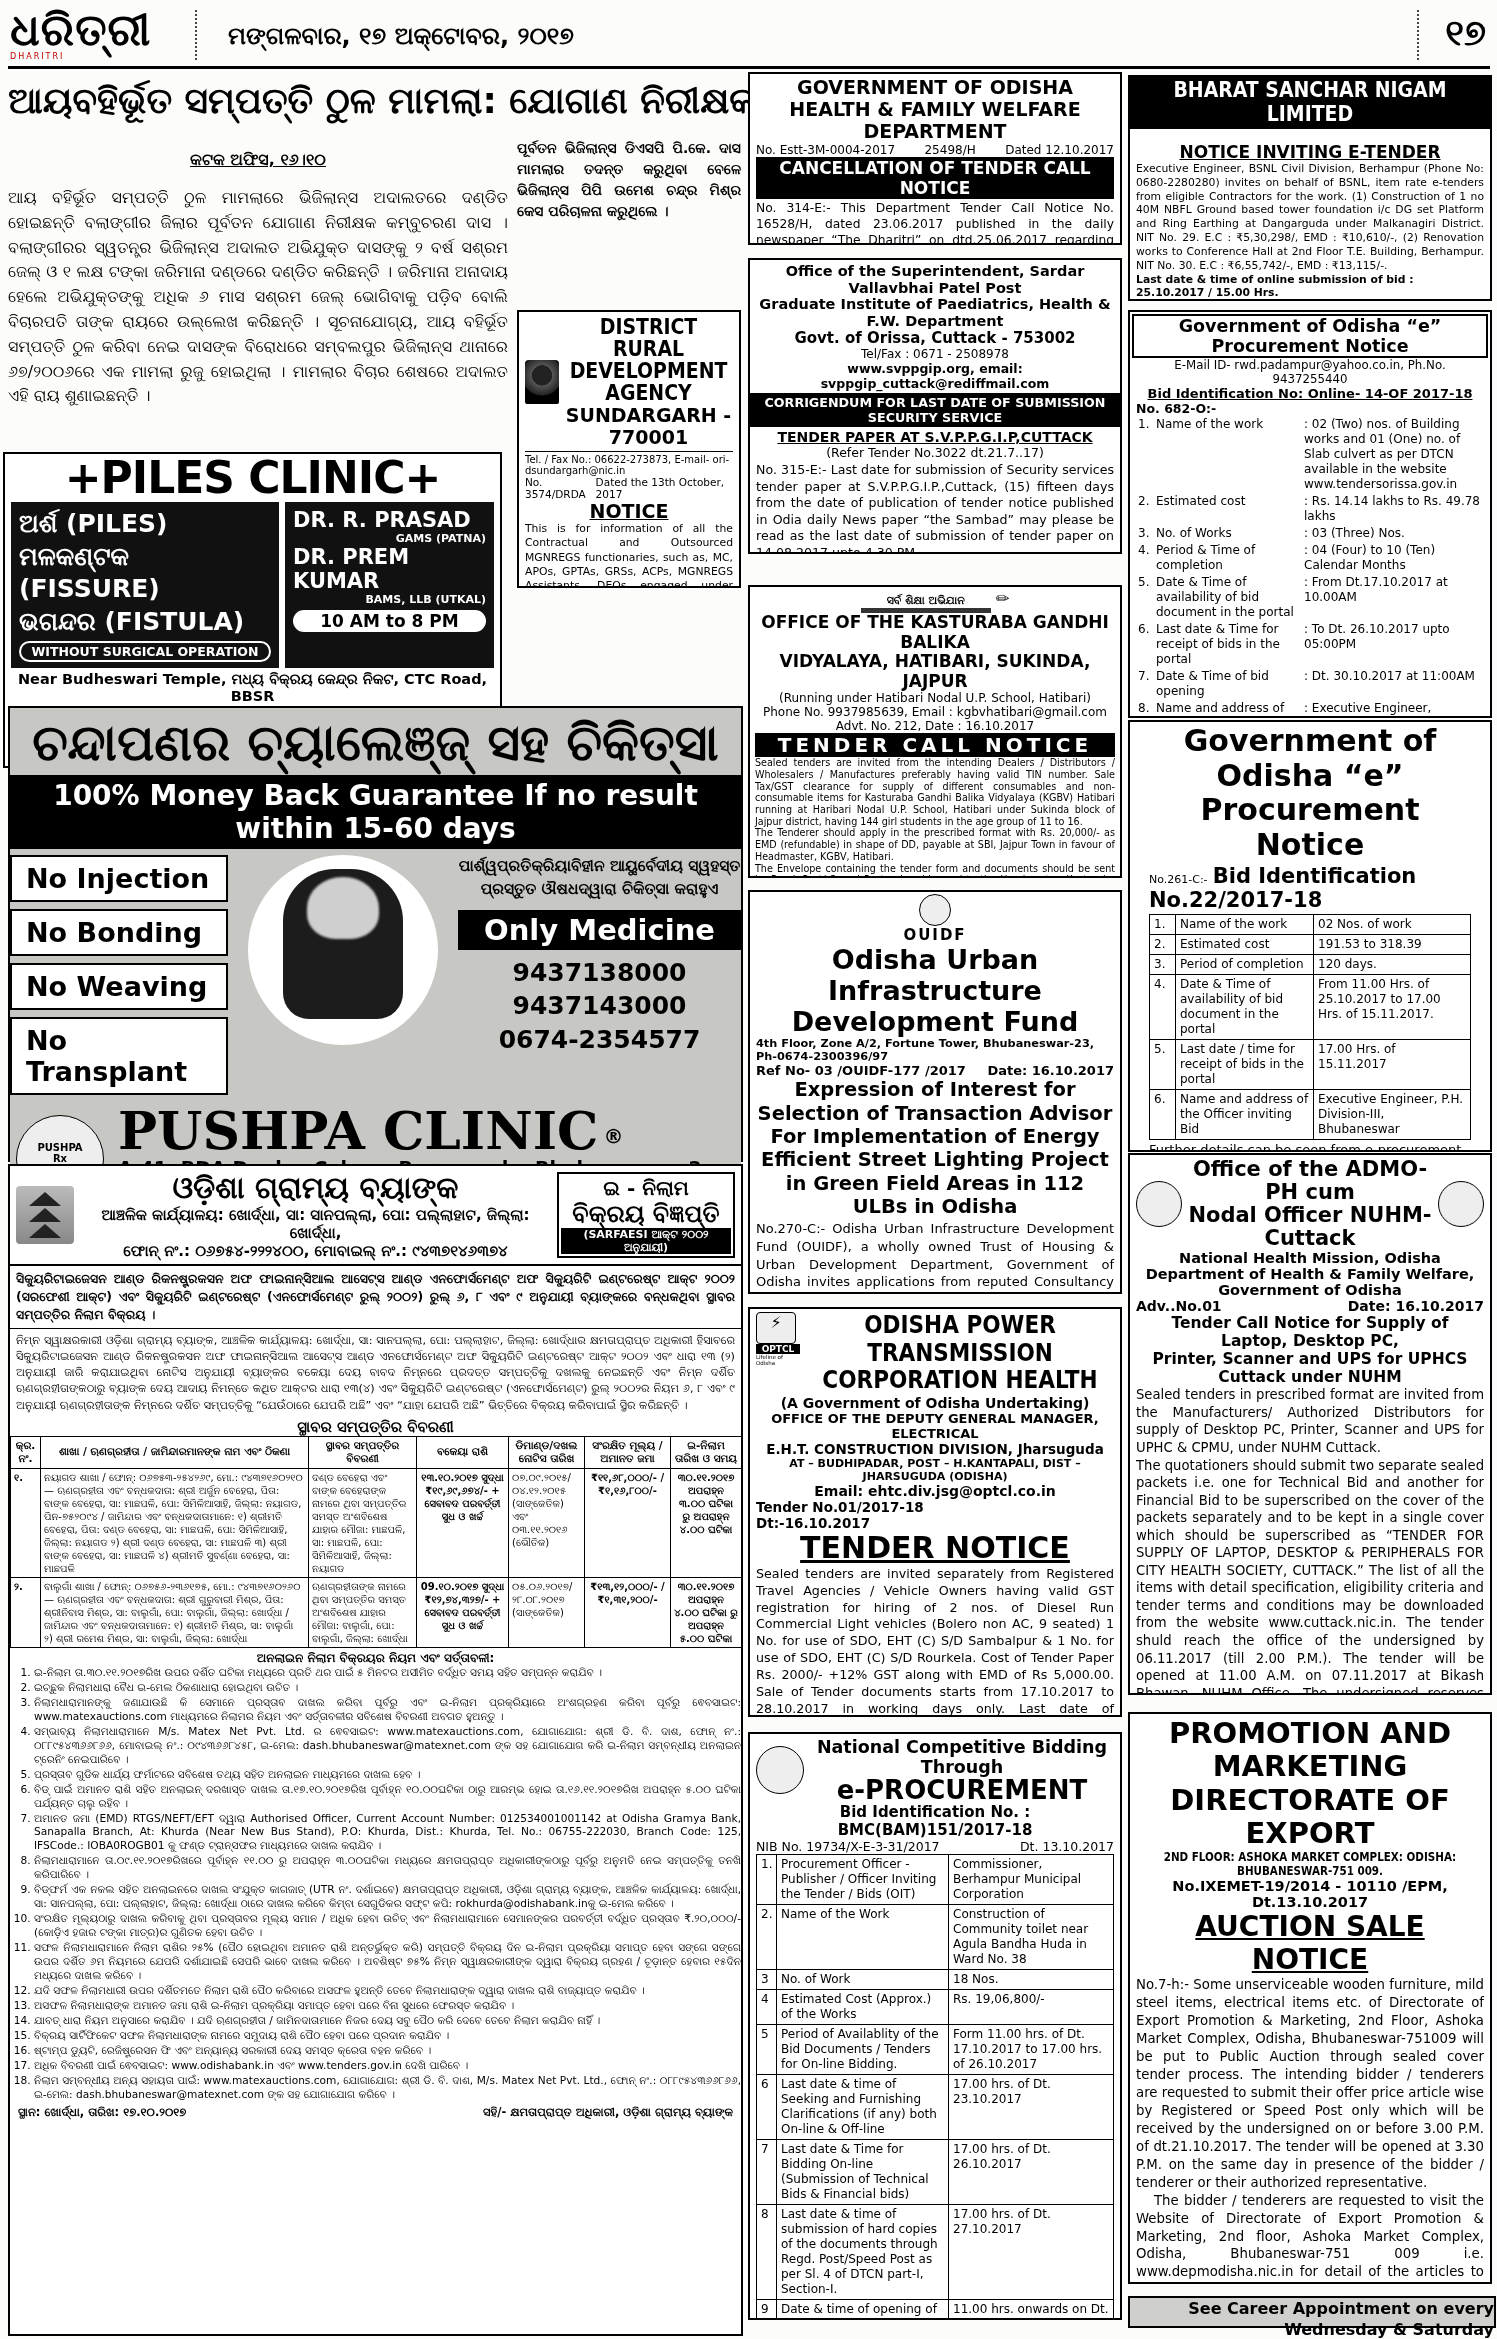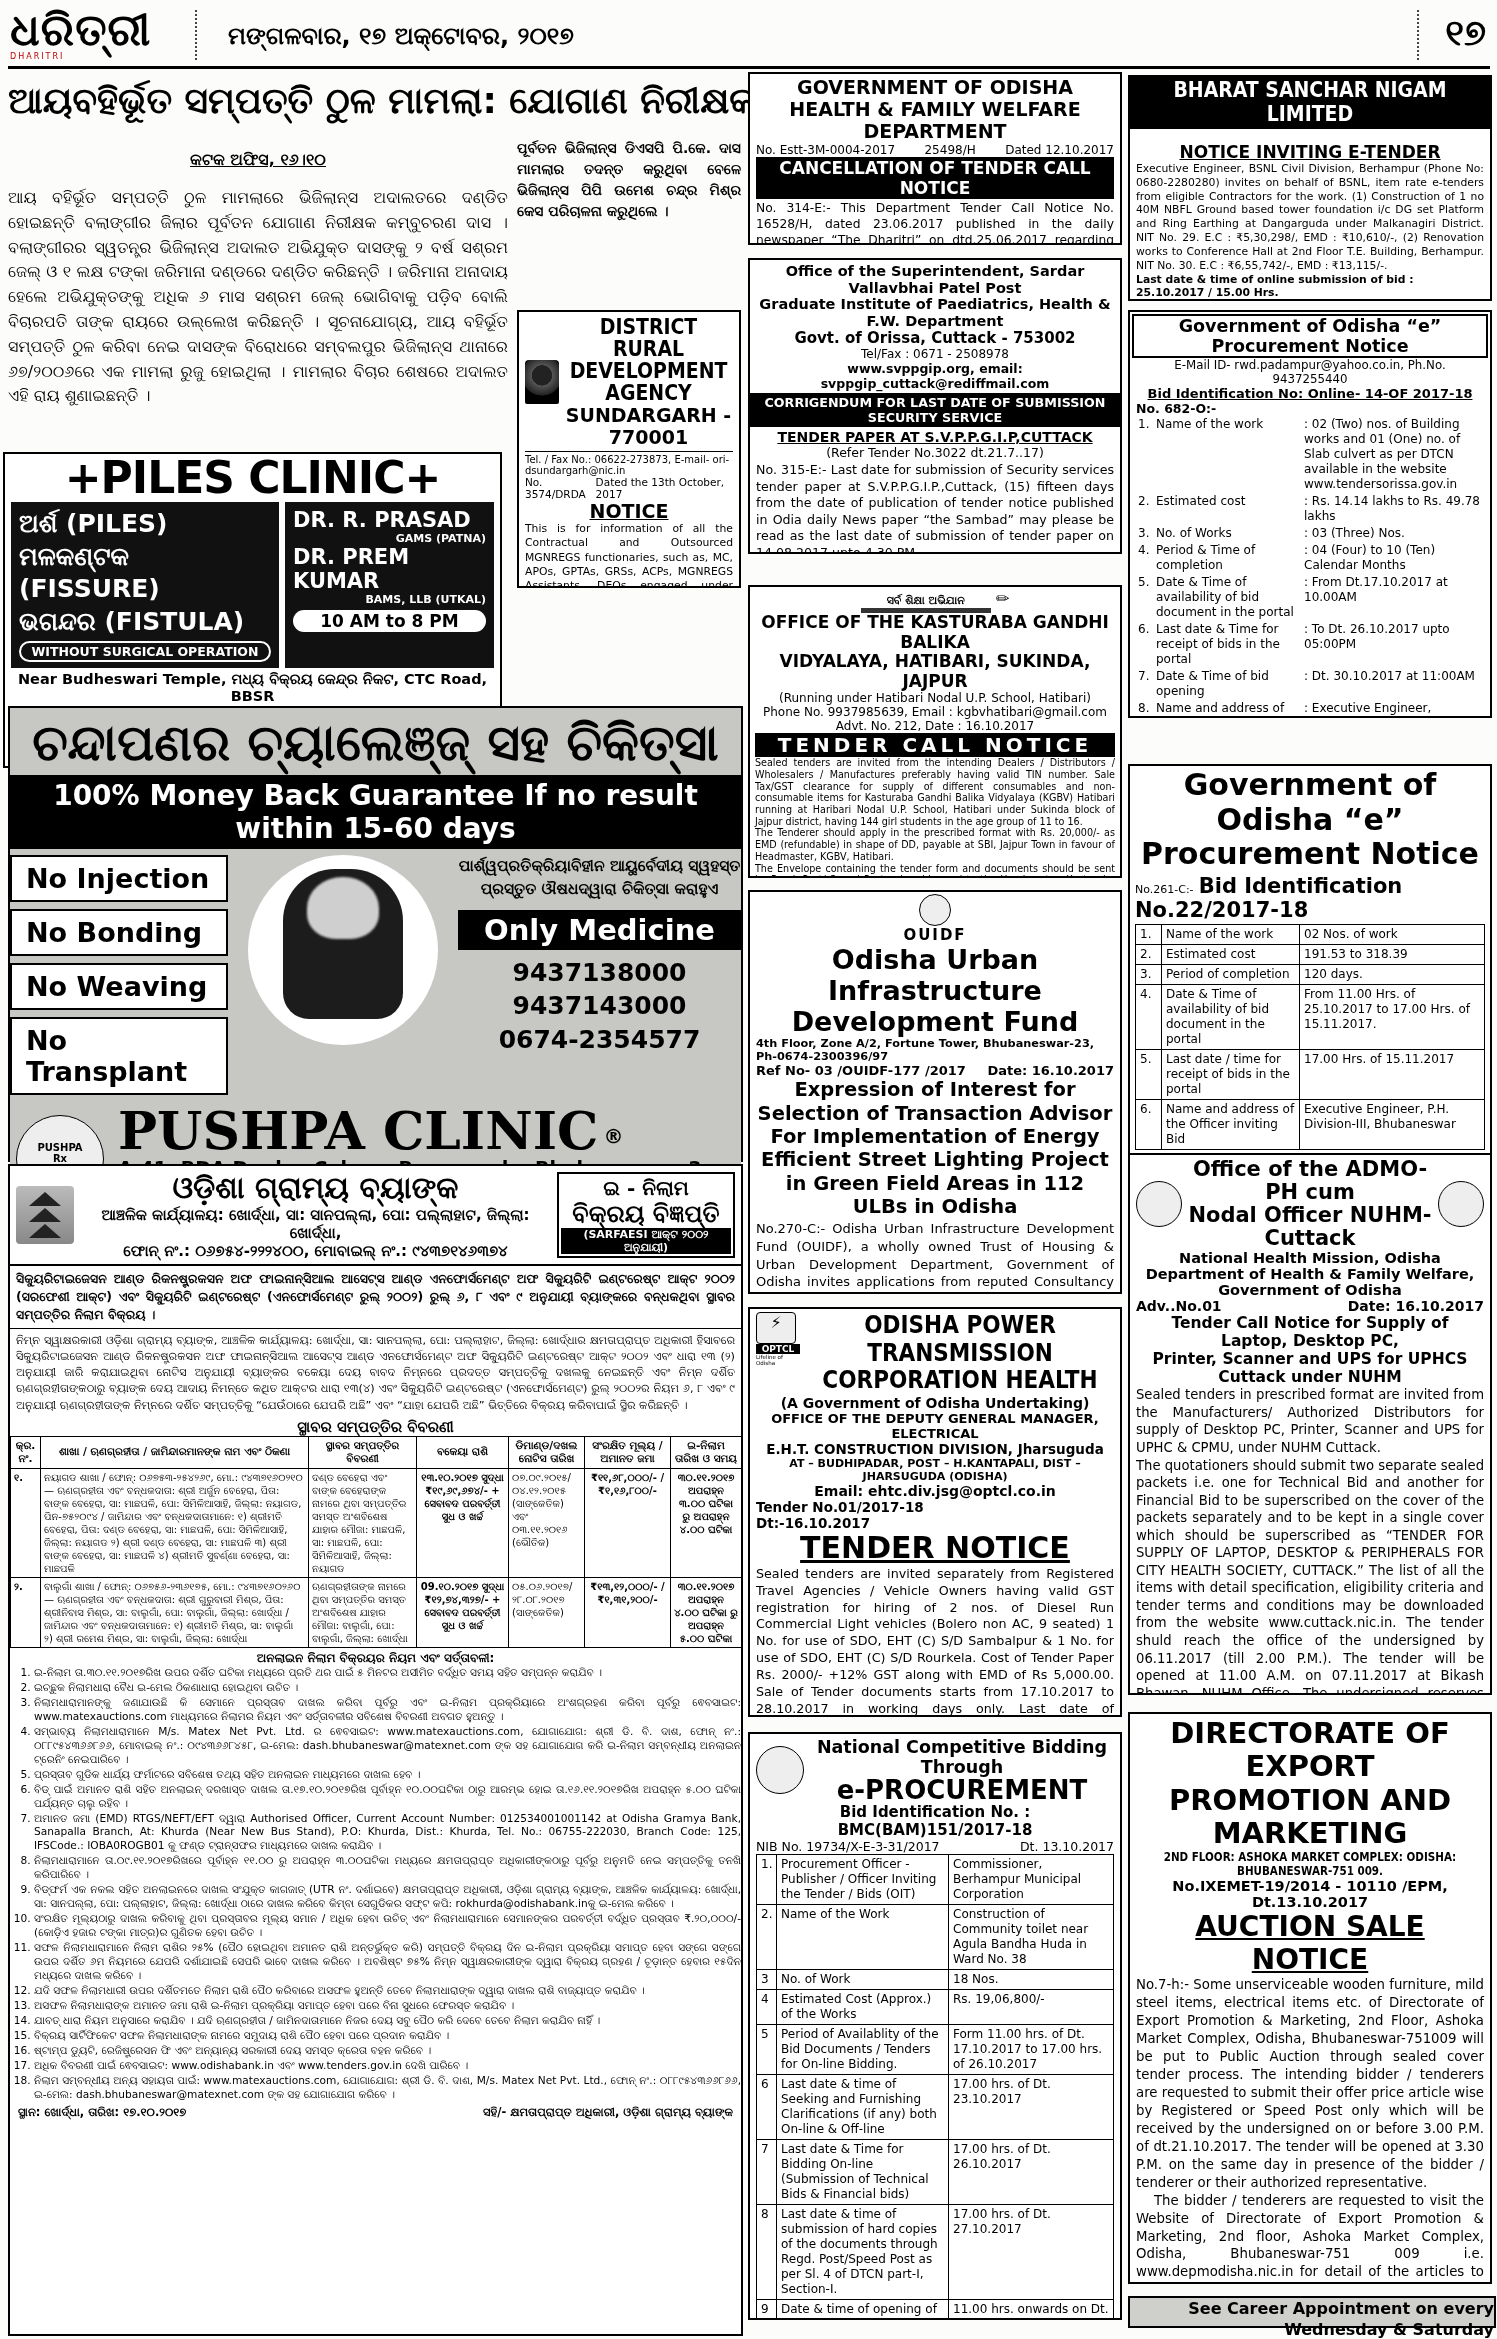--- a/index.html
+++ b/index.html
@@ -496,21 +496,21 @@
       <tr>
             <td>8.</td>
             <td>Name and address of the Officer Inviting Bid</td>
             <td>: Executive Engineer, R.W.Division, Padampur, At/Po- Padampur, Dist.- Bargarh</td>
           </tr>
     </tbody>
       </table>
 
   </div>
 
-  <div class="abs box" style="left:1128px;top:764px;width:364px;height:432px;padding:2px 5px;">
+  <div class="abs box" style="left:1128px;top:720px;width:364px;height:432px;padding:2px 19px;">
     <div class="ntitle1" style="font-size:30px;">Government of Odisha “e”</div>
     <div class="ntitle1" style="font-size:30px;">Procurement Notice</div>
     <div style="margin:2px 0;">
       <span style="font-size:11px;">No.261-C:-</span>
       <span class="b" style="font-size:21px;">Bid Identification No.22/2017-18</span>
     </div>
     <table class="grid">
       <colgroup>
           <col style="width:26px">
           <col style="width:138px">
@@ -570,22 +570,22 @@
       <span>Date: 16.10.2017</span>
     </div>
     <div class="c b" style="font-size:15.5px;">Tender Call Notice for Supply of Laptop, Desktop PC,</div>
     <div class="c b" style="font-size:15.5px;">Printer, Scanner and UPS for UPHCS Cuttack under NUHM</div>
     <div class="j" style="font-size:13.2px;line-height:1.33;">Sealed tenders in prescribed format are invited from the Manufacturers/ Authorized Distributors for supply of Desktop PC, Printer, Scanner and UPS for UPHC &amp; CPMU, under NUHM Cuttack.</div>
     <div class="j" style="font-size:13.2px;line-height:1.33;">The quotationers should submit two separate sealed packets i.e. one for Technical Bid and another for Financial Bid to be superscribed on the cover of the packets separately and to be kept in a single cover which should be superscribed as “TENDER FOR SUPPLY OF LAPTOP, DESKTOP &amp; PERIPHERALS FOR CITY HEALTH SOCIETY, CUTTACK.” The list of all the items with detail specification, eligibility criteria and tender terms and conditions may be downloaded from the website www.cuttack.nic.in. The tender shuld reach the office of the undersigned by 06.11.2017 (till 2.00 P.M.). The tender will be opened at 11.00 A.M. on 07.11.2017 at Bikash Bhawan, NUHM Office. The undersigned reserves the right to reject any or all the tenders without assigning any reason thereof.</div>
 
   </div>
 
   <div class="abs box" style="left:1128px;top:1712px;width:364px;height:572px;padding:3px 6px;">
+    <div class="ntitle1" style="font-size:29px;">PROMOTION AND MARKETING</div>
     <div class="ntitle1" style="font-size:29px;">DIRECTORATE OF EXPORT</div>
-    <div class="ntitle1" style="font-size:29px;">PROMOTION AND MARKETING</div>
     <div class="c b" style="font-size:11.5px;font-stretch:condensed;">2ND FLOOR: ASHOKA MARKET COMPLEX: ODISHA: BHUBANESWAR-751 009.</div>
     <div class="c b" style="font-size:14.5px;">No.IXEMET-19/2014 - 10110 /EPM, Dt.13.10.2017</div>
     <div class="c b" style="font-size:28px;text-decoration:underline;">AUCTION SALE NOTICE</div>
     <div class="j" style="font-size:13.3px;line-height:1.35;">No.7-h:- Some unserviceable wooden furniture, mild steel items, electrical items etc. of Directorate of Export Promotion &amp; Marketing, 2nd Floor, Ashoka Market Complex, Odisha, Bhubaneswar-751009 will be put to Public Auction through sealed cover tender process. The intending bidder / tenderers are requested to submit their offer price article wise by Registered or Speed Post only which will be received by the undersigned on or before 3.00 P.M. of dt.21.10.2017. The tender will be opened at 3.30 P.M. on the same day in presence of the bidder / tenderer or their authorized representative.</div>
     <div class="j" style="font-size:13.3px;line-height:1.35;text-indent:18px;">The bidder / tenderers are requested to visit the Website of Directorate of Export Promotion &amp; Marketing, 2nd floor, Ashoka Market Complex, Odisha, Bhubaneswar-751 009 i.e. www.depmodisha.nic.in for detail of the articles to be put for auction, offset price and other terms and conditions.</div>
 
   </div>
 
   <div class="abs career" style="left:1128px;top:2296px;width:364px;height:28px;">See Career Appointment on every Wednesday &amp; Saturday</div>
 

